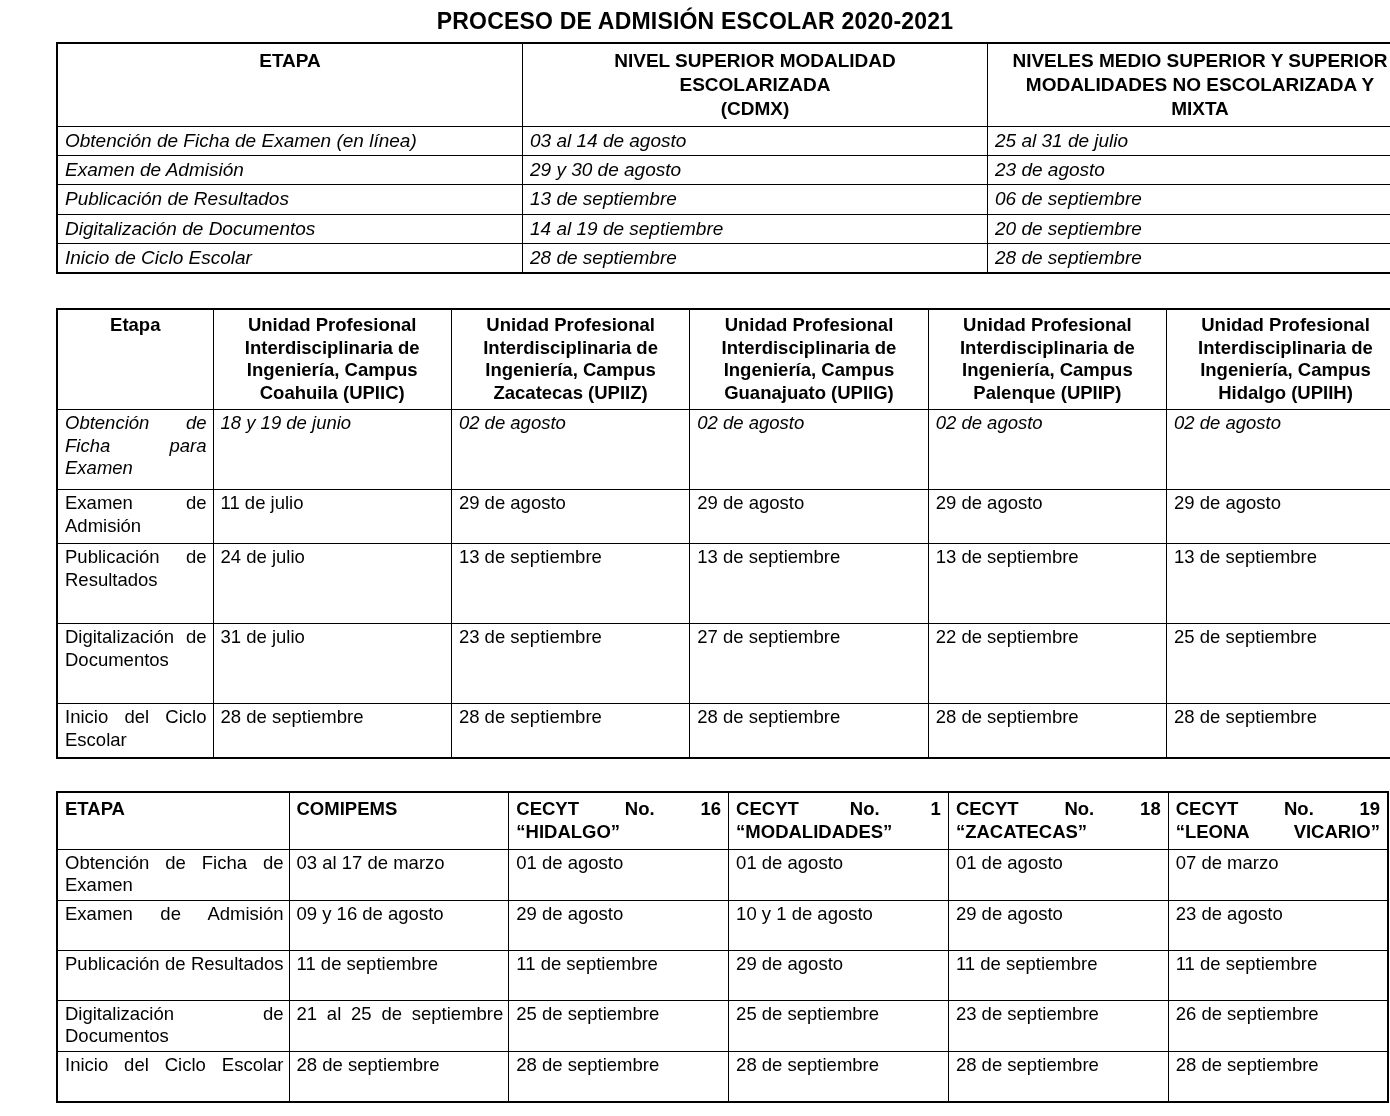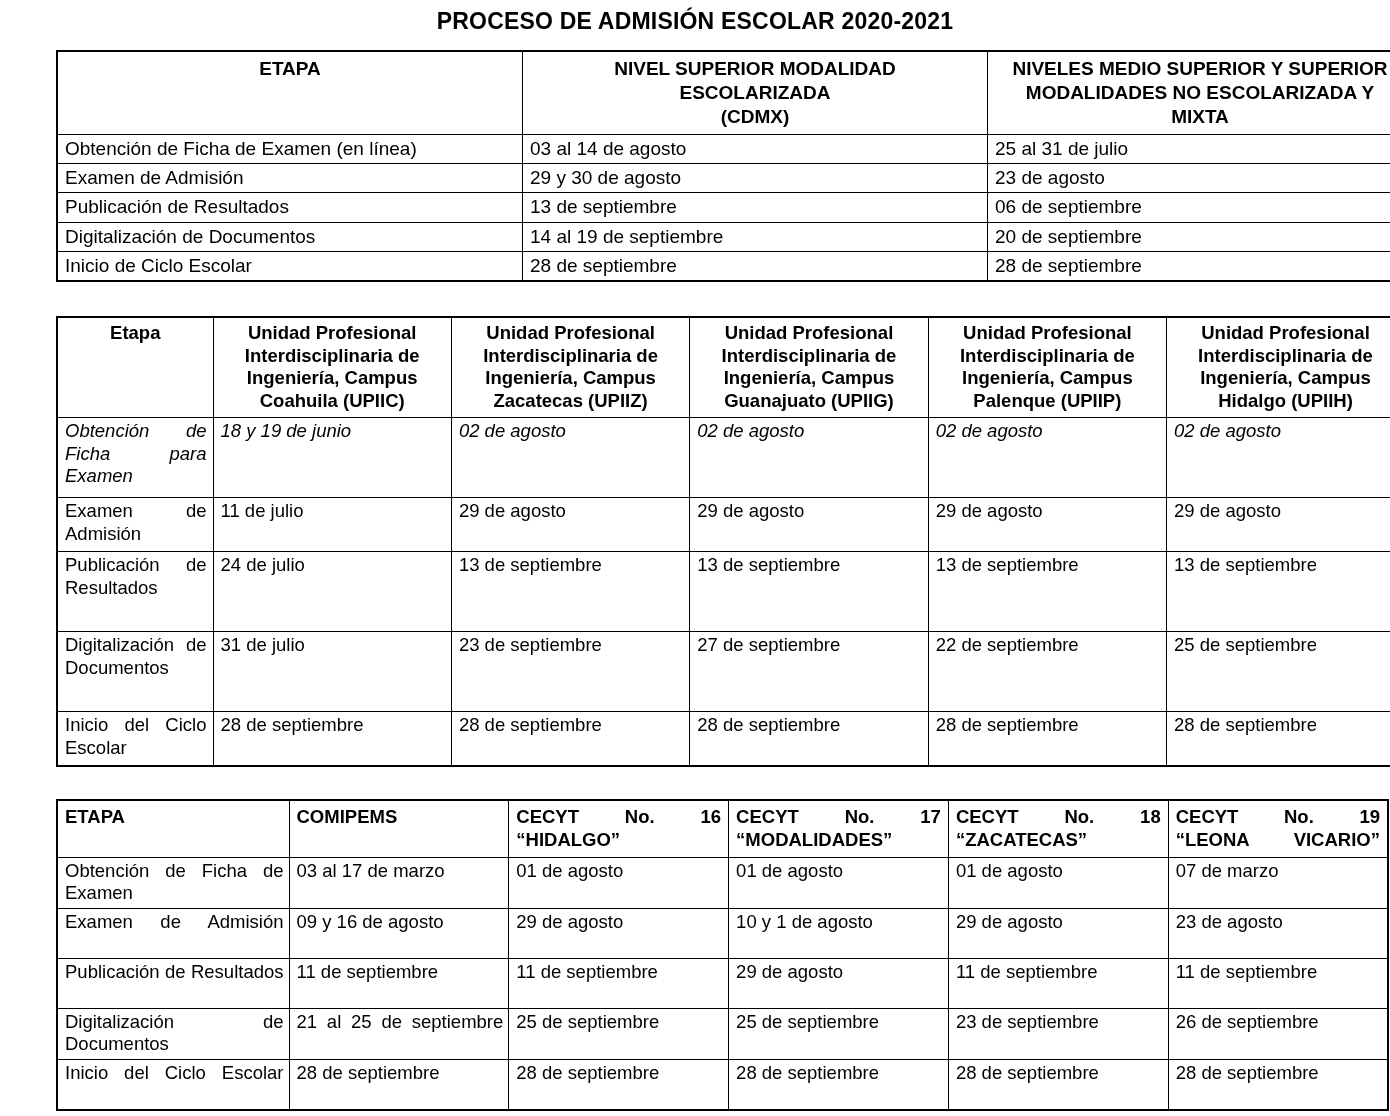--- a/index.html
+++ b/index.html
@@ -22,21 +22,21 @@
     box-sizing: border-box;
   }
 
   
   .doc-title {
     text-align: center;
     font-size: 23px;
     font-weight: bold;
     letter-spacing: 0.2px;
     padding-top: 8px;
-    padding-bottom: 16px;
+    padding-bottom: 8px;
     line-height: 1.15;
   }
 
   
   table.grid {
     border-collapse: collapse;
     table-layout: fixed;
     border: 2.5px solid #000;
     background: #fff;
     margin-left: 42px;
@@ -54,21 +54,21 @@
   .t1-wrap { margin: 0 0 0 14px; }
   table.t1 { width: 1358px; font-size: 19px; }
   table.t1 thead th {
     text-align: center;
     font-weight: bold;
     padding: 5px 6px 6px 6px;
     line-height: 1.24;
   }
   table.t1 thead th.c1 { width: 452px; }
   table.t1 thead th.c2 { width: 452px; }
-  table.t1 tbody td { height: 23px; }
+  table.t1 tbody td { height: 23px; font-style: italic; }
   table.t1 tbody td.tall { height: 46px; }
 
   
   .gap-1 { height: 34px; }
   .gap-2 { height: 32px; }
 
   
   .t2-wrap { margin: 0 0 0 14px; }
   table.t2 { width: 1348px; font-size: 18.5px; }
   table.t2 thead th {
@@ -287,21 +287,21 @@
             <div>ETAPA</div>
           </th>
           <th class="plain">
             <div>COMIPEMS</div>
           </th>
           <th>
             <div>CECYT No. 16</div>
             <div class="nowrapline">“HIDALGO”</div>
           </th>
           <th>
-            <div>CECYT No. 17</div>
+            <div>CECYT No. 1</div>
             <div class="nowrapline">“MODALIDADES”</div>
           </th>
           <th>
             <div>CECYT No. 18</div>
             <div class="nowrapline">“ZACATECAS”</div>
           </th>
           <th>
             <div>CECYT No. 19</div>
             <div class="nowrapline">“LEONA VICARIO”</div>
           </th>

